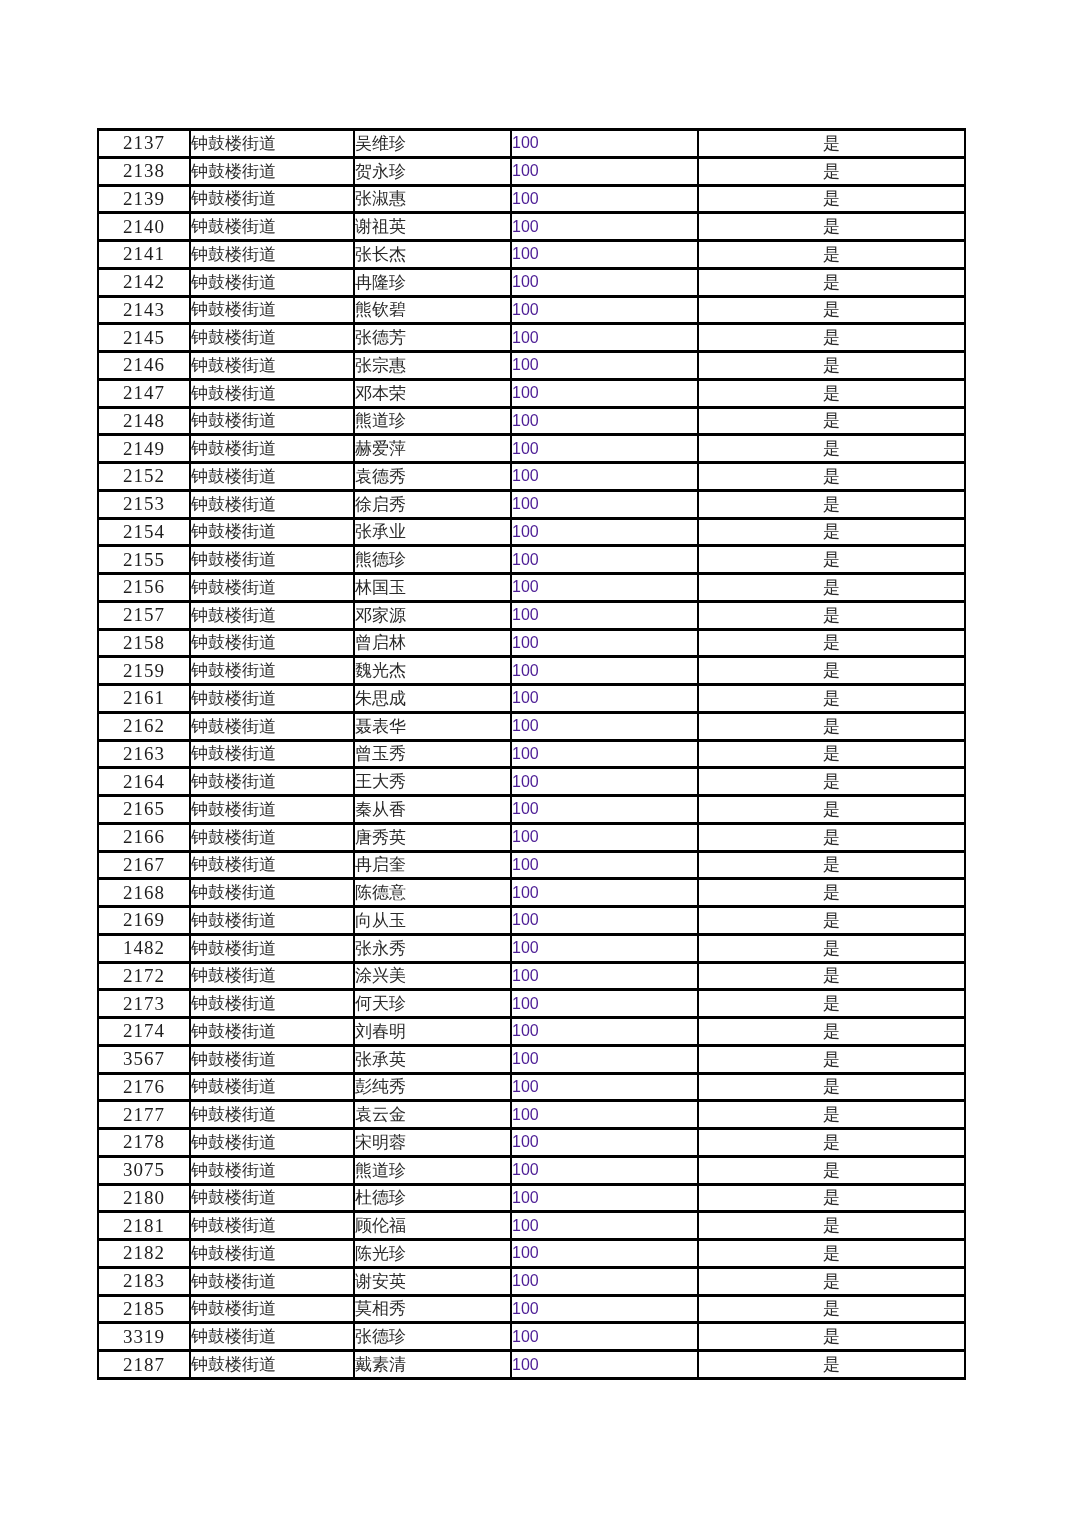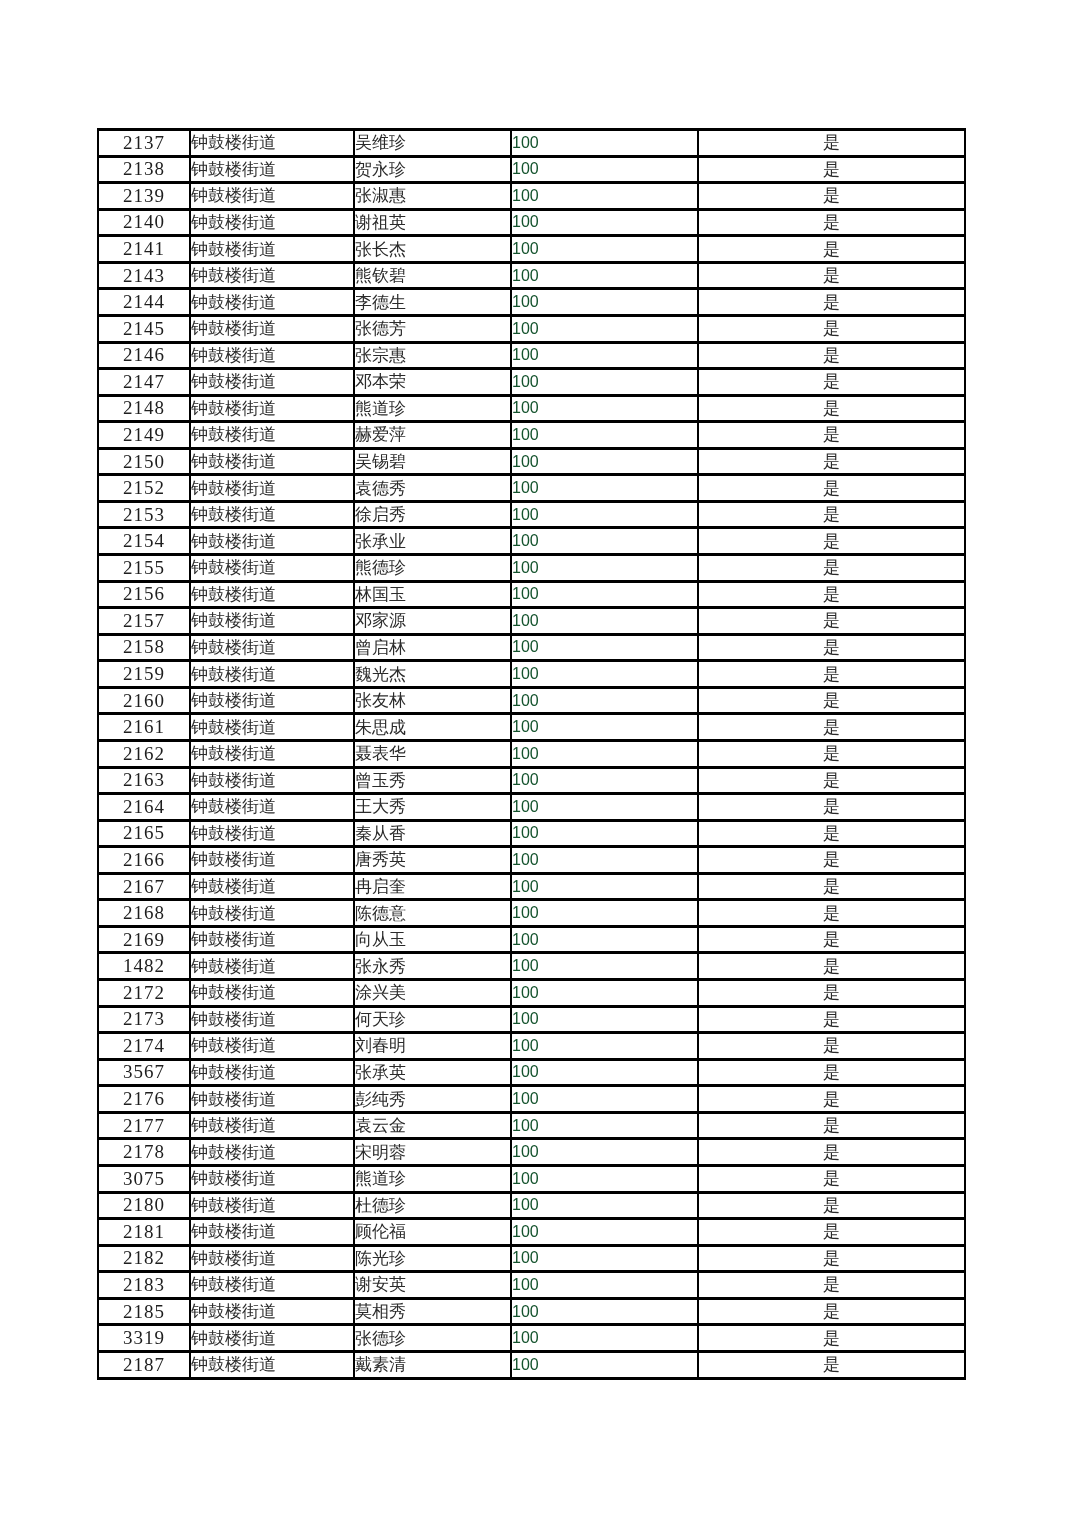--- a/index.html
+++ b/index.html
@@ -48,21 +48,21 @@
     padding-left: 7px;
     font-size: 17px;
     font-family: "Liberation Serif", serif;
     color: #2b2b2b;
   }
   td.c-score {
     text-align: left;
     padding-left: 3px;
     font-size: 16px;
     font-family: "Liberation Sans", sans-serif;
-    color: #14532d;
+    color: #4c1d95;
   }
   td.c-confirm {
     text-align: center;
     font-size: 17px;
     font-family: "Liberation Serif", serif;
     color: #2b2b2b;
   }
 </style>
 </head>
 <body>
@@ -106,34 +106,34 @@
           <td class="c-confirm">是</td>
         </tr>
         <tr>
           <td class="c-serial">2141</td>
           <td class="c-street">钟鼓楼街道</td>
           <td class="c-name">张长杰</td>
           <td class="c-score">100</td>
           <td class="c-confirm">是</td>
         </tr>
         <tr>
+          <td class="c-serial">2142</td>
+          <td class="c-street">钟鼓楼街道</td>
+          <td class="c-name">冉隆珍</td>
+          <td class="c-score">100</td>
+          <td class="c-confirm">是</td>
+        </tr>
+        <tr>
           <td class="c-serial">2143</td>
           <td class="c-street">钟鼓楼街道</td>
           <td class="c-name">熊钦碧</td>
           <td class="c-score">100</td>
           <td class="c-confirm">是</td>
         </tr>
         <tr>
-          <td class="c-serial">2144</td>
-          <td class="c-street">钟鼓楼街道</td>
-          <td class="c-name">李德生</td>
-          <td class="c-score">100</td>
-          <td class="c-confirm">是</td>
-        </tr>
-        <tr>
           <td class="c-serial">2145</td>
           <td class="c-street">钟鼓楼街道</td>
           <td class="c-name">张德芳</td>
           <td class="c-score">100</td>
           <td class="c-confirm">是</td>
         </tr>
         <tr>
           <td class="c-serial">2146</td>
           <td class="c-street">钟鼓楼街道</td>
           <td class="c-name">张宗惠</td>
@@ -155,27 +155,20 @@
           <td class="c-confirm">是</td>
         </tr>
         <tr>
           <td class="c-serial">2149</td>
           <td class="c-street">钟鼓楼街道</td>
           <td class="c-name">赫爱萍</td>
           <td class="c-score">100</td>
           <td class="c-confirm">是</td>
         </tr>
         <tr>
-          <td class="c-serial">2150</td>
-          <td class="c-street">钟鼓楼街道</td>
-          <td class="c-name">吴锡碧</td>
-          <td class="c-score">100</td>
-          <td class="c-confirm">是</td>
-        </tr>
-        <tr>
           <td class="c-serial">2152</td>
           <td class="c-street">钟鼓楼街道</td>
           <td class="c-name">袁德秀</td>
           <td class="c-score">100</td>
           <td class="c-confirm">是</td>
         </tr>
         <tr>
           <td class="c-serial">2153</td>
           <td class="c-street">钟鼓楼街道</td>
           <td class="c-name">徐启秀</td>
@@ -214,27 +207,20 @@
           <td class="c-serial">2158</td>
           <td class="c-street">钟鼓楼街道</td>
           <td class="c-name">曾启林</td>
           <td class="c-score">100</td>
           <td class="c-confirm">是</td>
         </tr>
         <tr>
           <td class="c-serial">2159</td>
           <td class="c-street">钟鼓楼街道</td>
           <td class="c-name">魏光杰</td>
-          <td class="c-score">100</td>
-          <td class="c-confirm">是</td>
-        </tr>
-        <tr>
-          <td class="c-serial">2160</td>
-          <td class="c-street">钟鼓楼街道</td>
-          <td class="c-name">张友林</td>
           <td class="c-score">100</td>
           <td class="c-confirm">是</td>
         </tr>
         <tr>
           <td class="c-serial">2161</td>
           <td class="c-street">钟鼓楼街道</td>
           <td class="c-name">朱思成</td>
           <td class="c-score">100</td>
           <td class="c-confirm">是</td>
         </tr>

